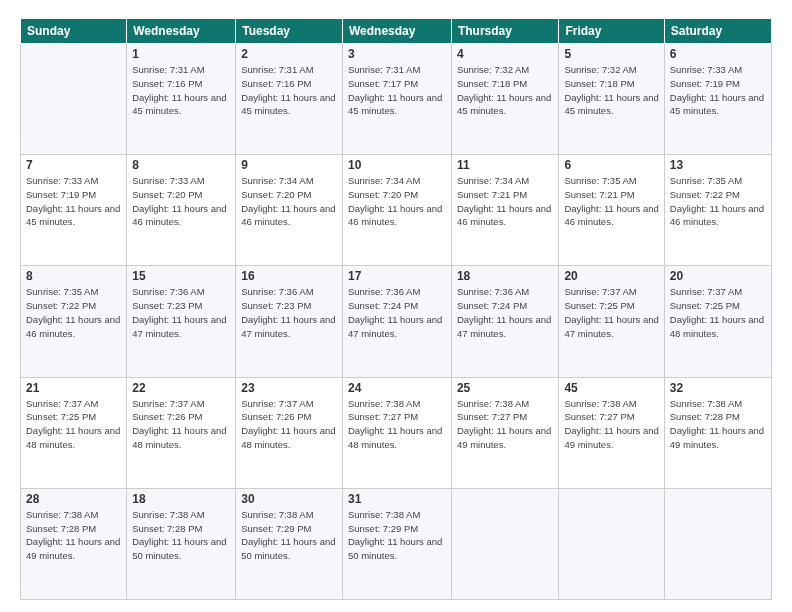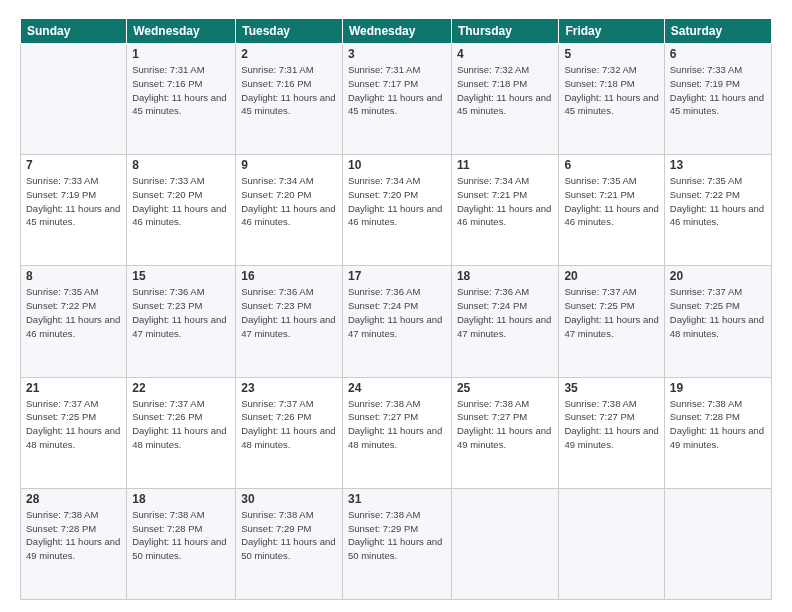--- a/index.html
+++ b/index.html
@@ -228,25 +228,25 @@
           </td>
           <td>
             <span class="day-num">24</span>
             <div class="day-info">Sunrise: 7:38 AM<br>Sunset: 7:27 PM<br>Daylight: 11 hours and 48 minutes.</div>
           </td>
           <td>
             <span class="day-num">25</span>
             <div class="day-info">Sunrise: 7:38 AM<br>Sunset: 7:27 PM<br>Daylight: 11 hours and 49 minutes.</div>
           </td>
           <td>
-            <span class="day-num">35</span>
+            <span class="day-num">45</span>
             <div class="day-info">Sunrise: 7:38 AM<br>Sunset: 7:27 PM<br>Daylight: 11 hours and 49 minutes.</div>
           </td>
           <td>
-            <span class="day-num">19</span>
+            <span class="day-num">32</span>
             <div class="day-info">Sunrise: 7:38 AM<br>Sunset: 7:28 PM<br>Daylight: 11 hours and 49 minutes.</div>
           </td>
         </tr>
         <tr>
           <td>
             <span class="day-num">28</span>
             <div class="day-info">Sunrise: 7:38 AM<br>Sunset: 7:28 PM<br>Daylight: 11 hours and 49 minutes.</div>
           </td>
           <td>
             <span class="day-num">18</span>

